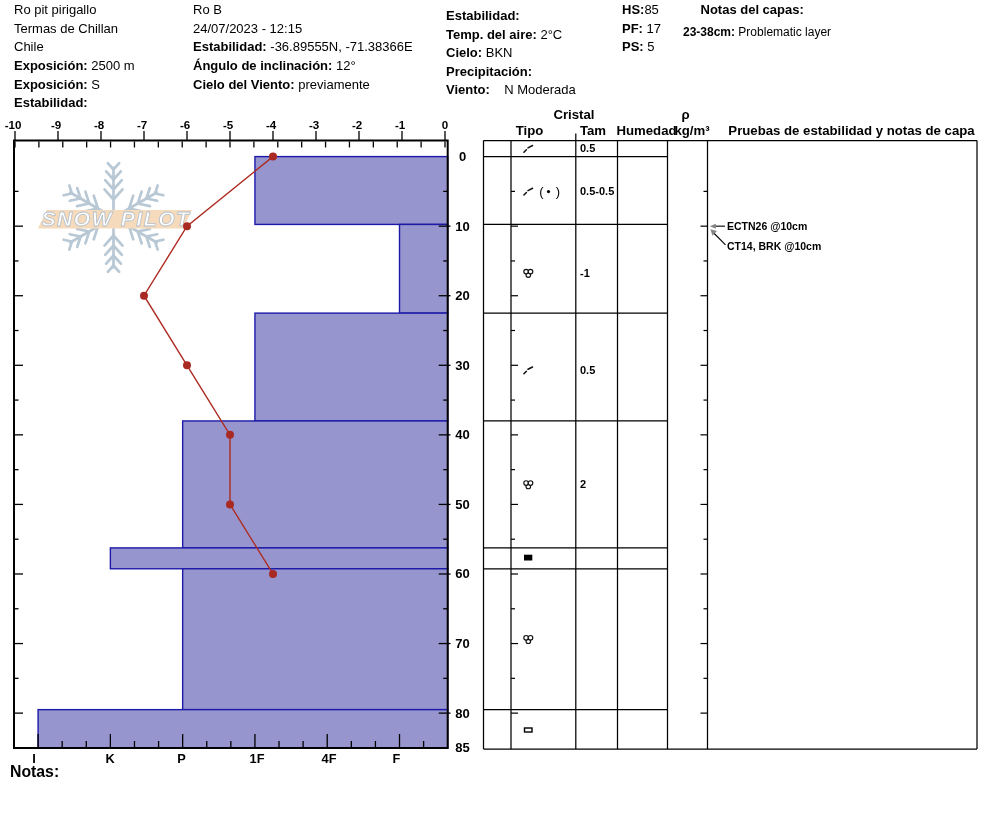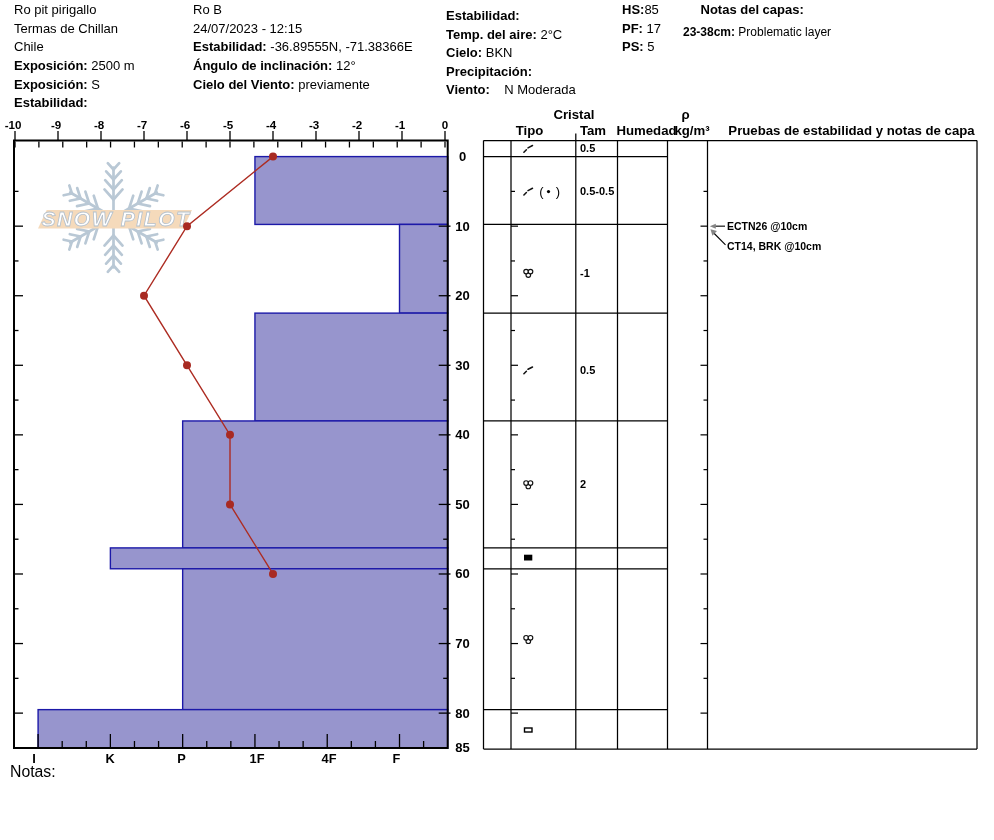--- a/index.html
+++ b/index.html
@@ -343,12 +343,12 @@
 
 <line x1="713" y1="226.16" x2="725" y2="226.16" stroke="#000" stroke-width="1.1"></line>
     <polygon points="709.8,226.16 715.8,223.66 715.8,228.66" fill="#858585"></polygon>
     <text x="727" y="229.97" font-size="10.5" font-weight="bold">ECTN26 @10cm</text>
 
 <line x1="713.5" y1="232.76" x2="725.5" y2="244.97" stroke="#000" stroke-width="1.1"></line>
     <polygon points="710.5,229.36 717,231.06 712.4,235.66" fill="#858585"></polygon>
     <text x="727" y="250.47" font-size="10.5" font-weight="bold">CT14, BRK @10cm</text>
 </svg>
 
-<div style="position:absolute;left:10px;top:763.5px;font-size:15.8px;line-height:16px;font-weight:normal;">Notas:</div>
+<div style="position:absolute;left:10px;top:763.5px;font-size:15.8px;line-height:16px;font-weight:bold;">Notas:</div>
 </body></html>

